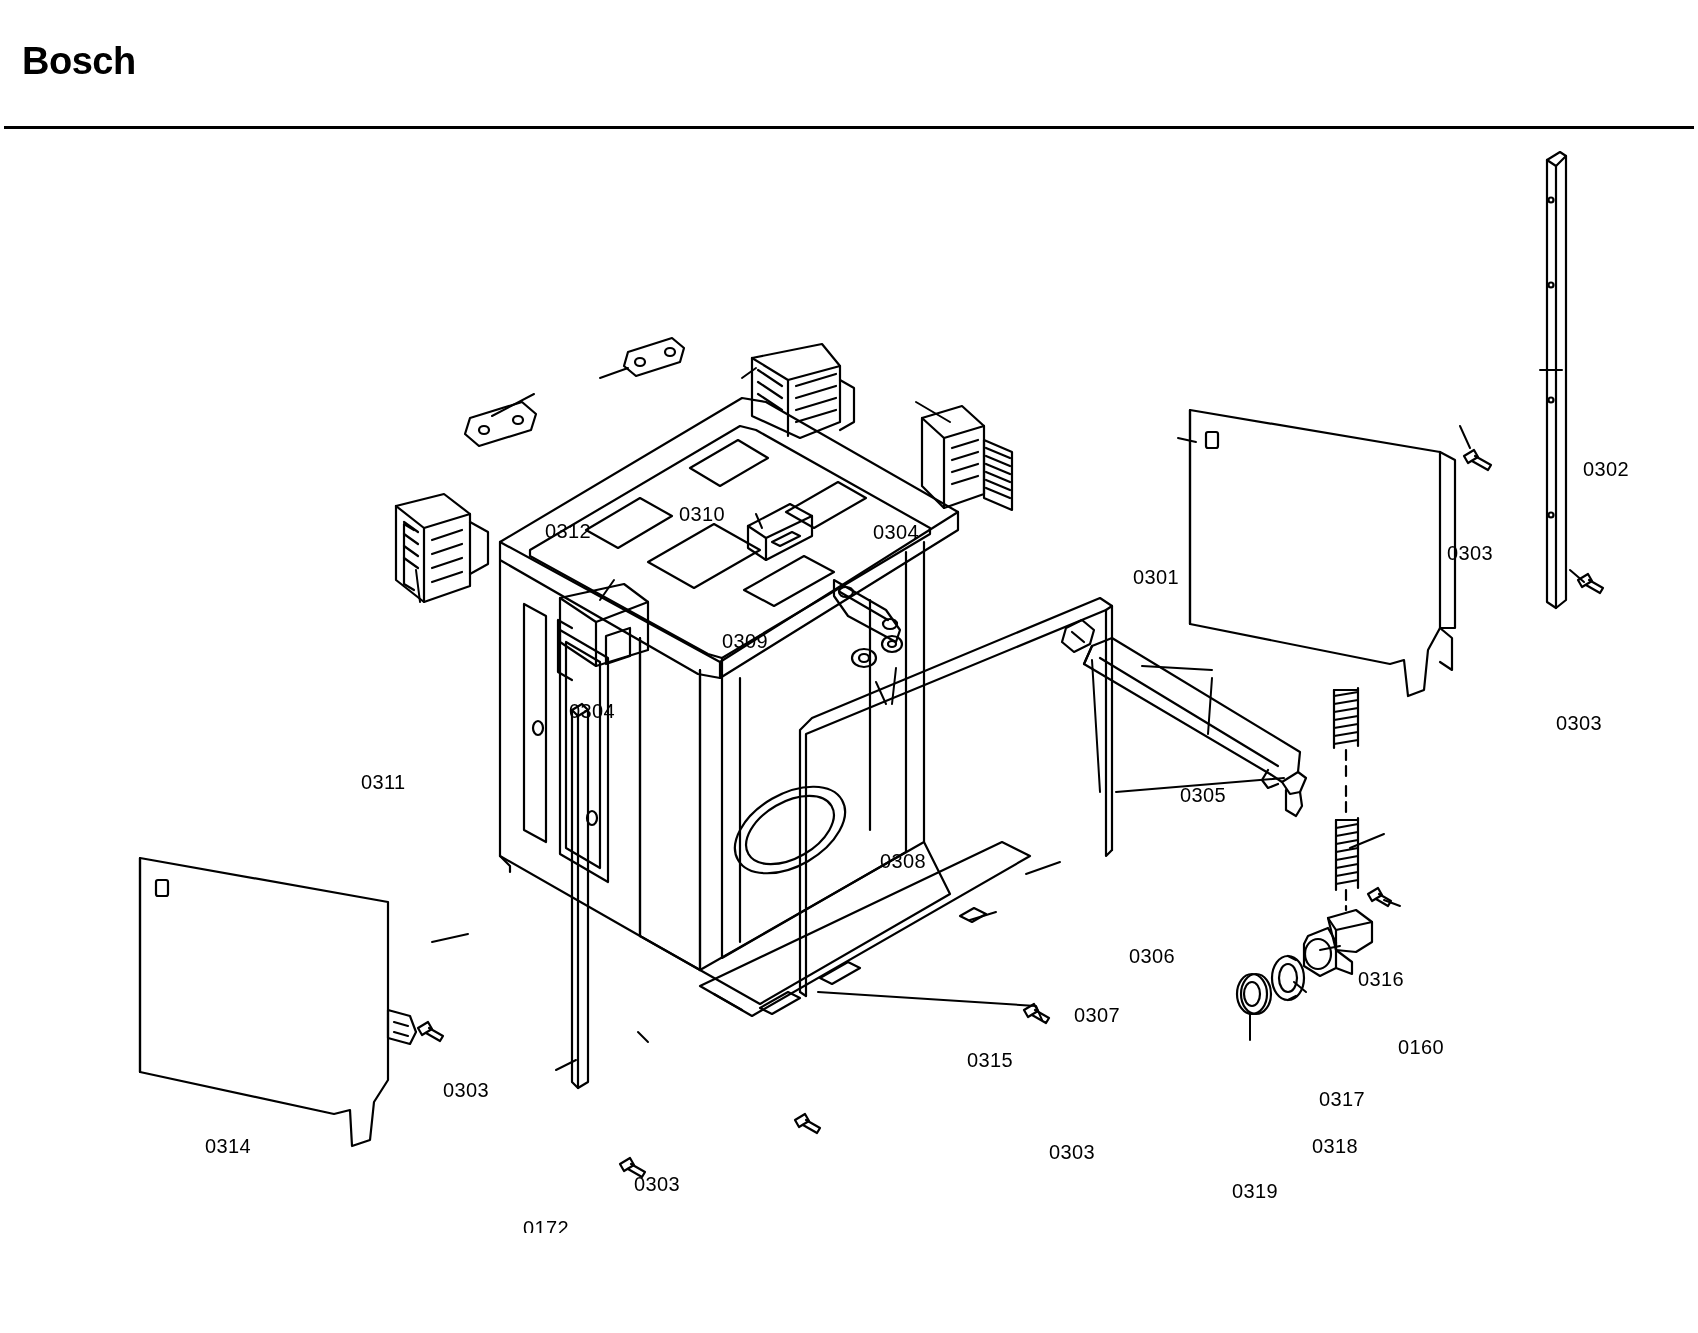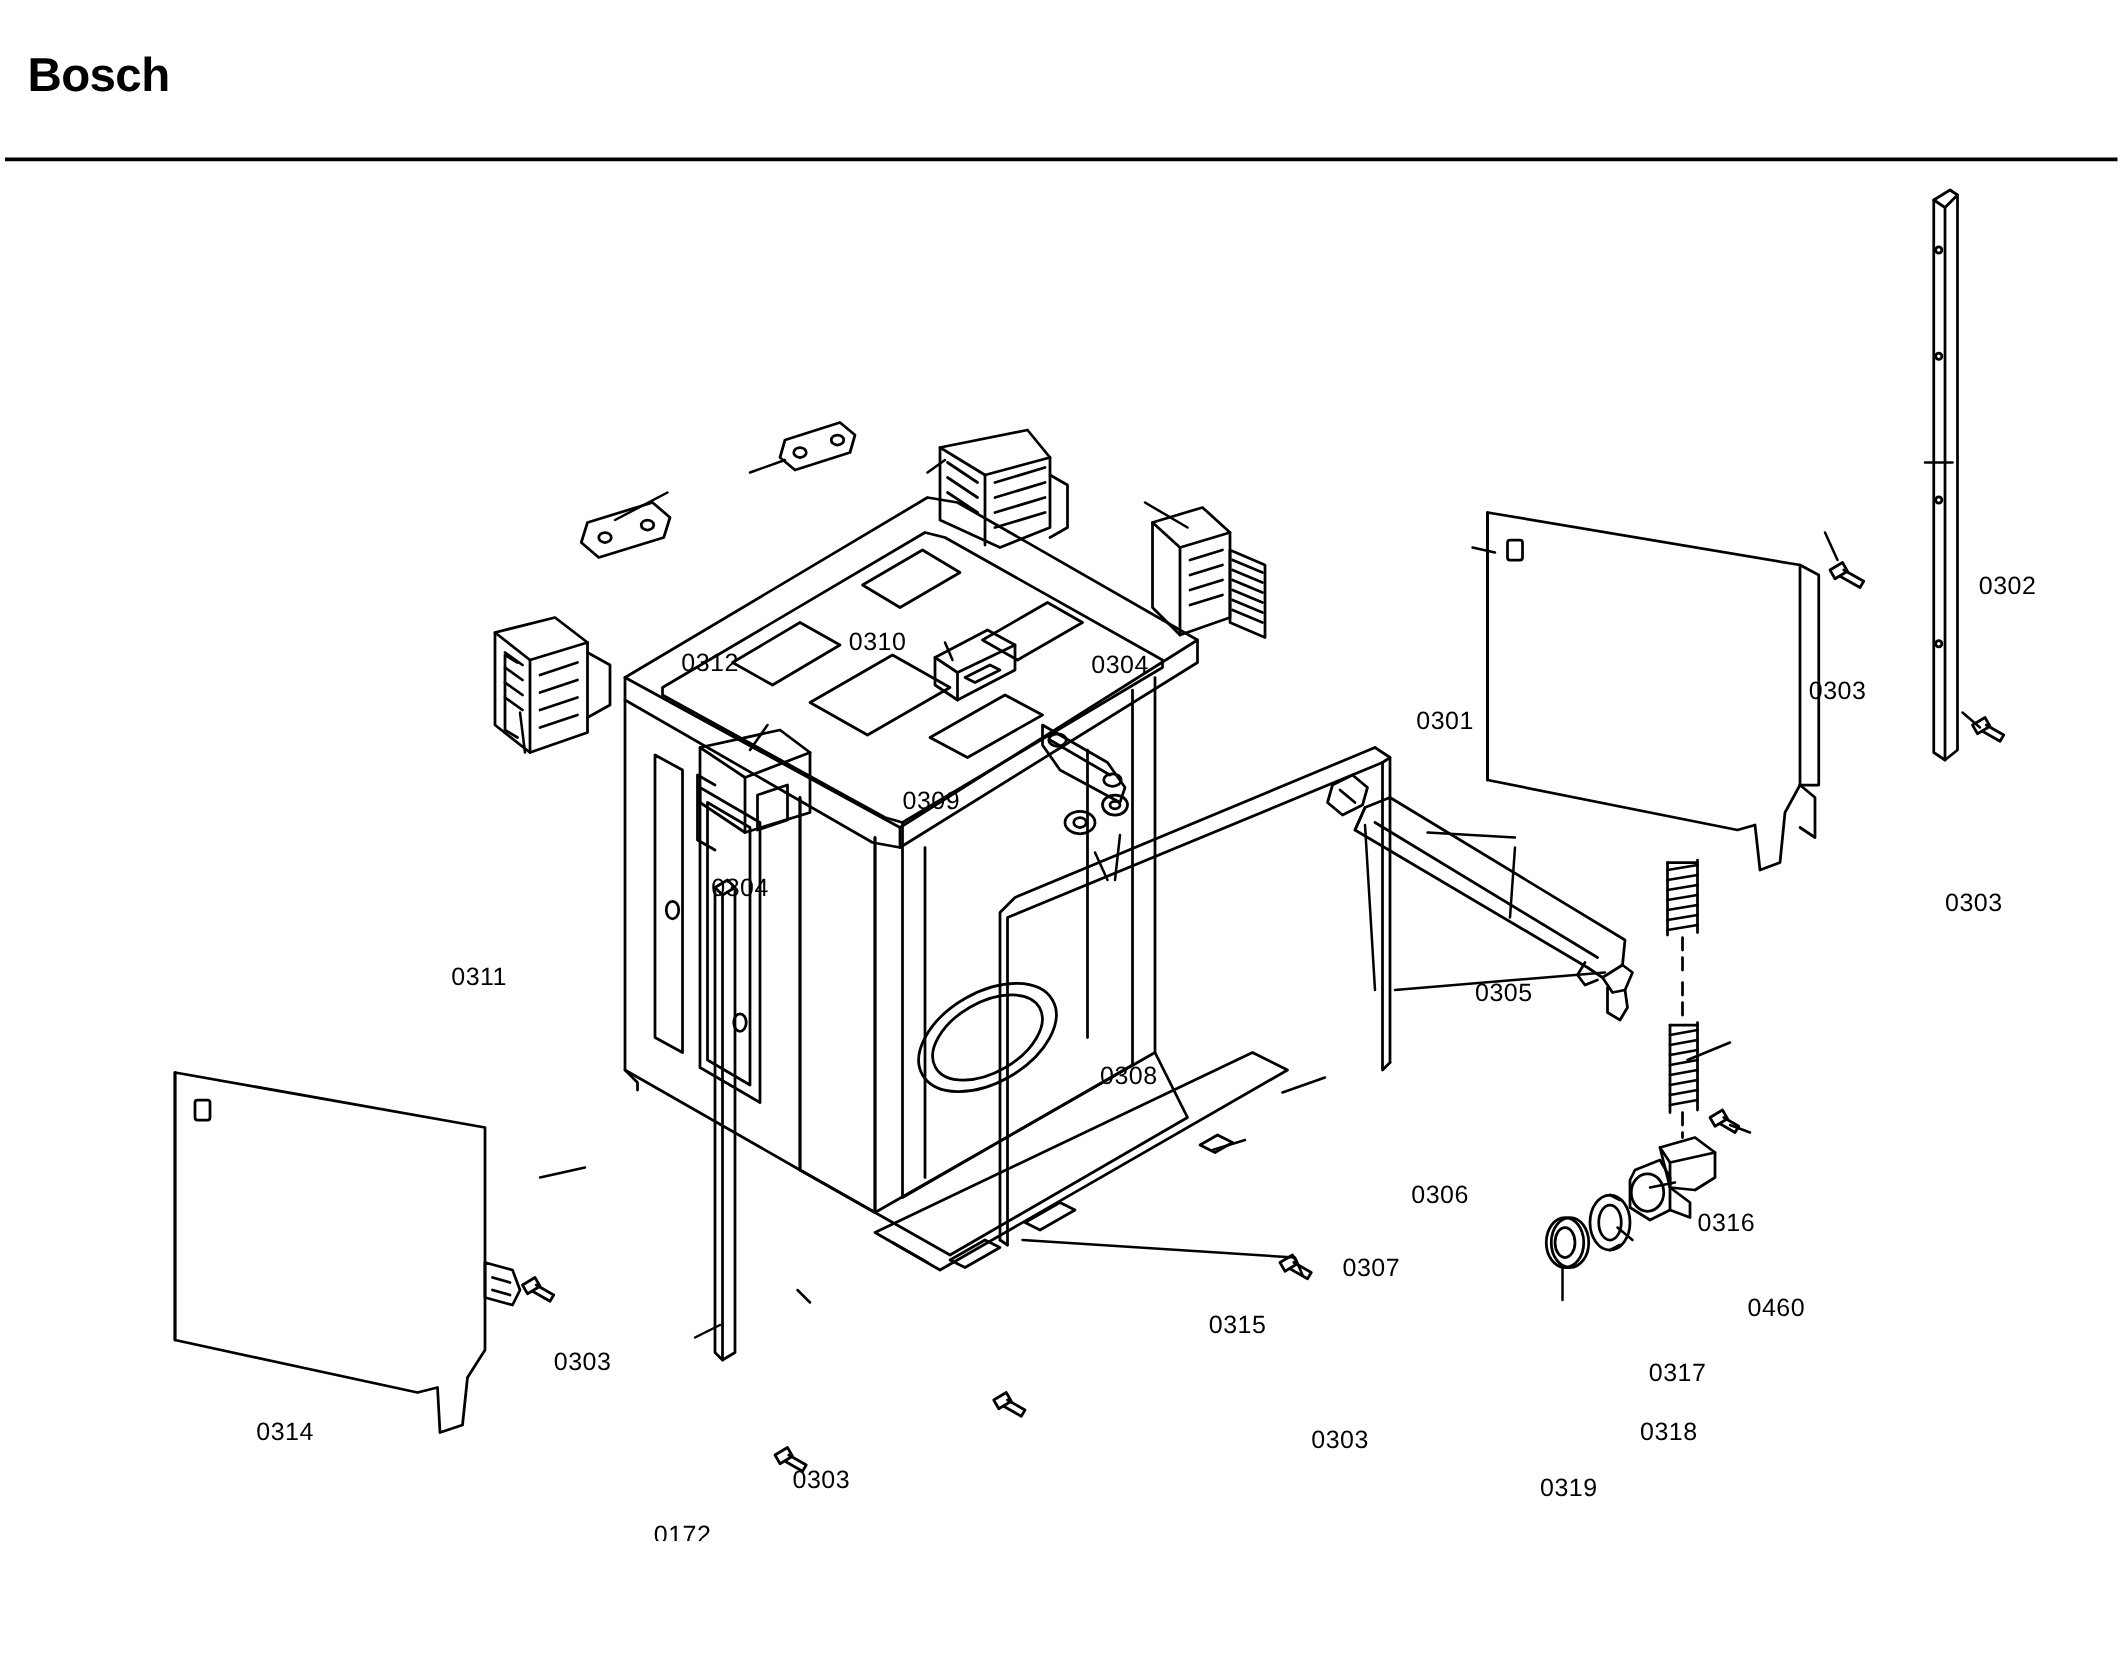--- a/index.html
+++ b/index.html
@@ -350,21 +350,21 @@
     <div class="lbl" style="left:1583px; top:328px;">0302</div>
     <div class="lbl" style="left:1556px; top:582px;">0303</div>
     <div class="lbl" style="left:722px; top:500px;">0309</div>
     <div class="lbl" style="left:569px; top:570px;">0304</div>
     <div class="lbl" style="left:361px; top:641px;">0311</div>
     <div class="lbl" style="left:1180px; top:654px;">0305</div>
     <div class="lbl" style="left:880px; top:720px;">0308</div>
     <div class="lbl" style="left:1129px; top:815px;">0306</div>
     <div class="lbl" style="left:1358px; top:838px;">0316</div>
     <div class="lbl" style="left:1074px; top:874px;">0307</div>
-    <div class="lbl" style="left:1398px; top:906px;">0460</div>
+    <div class="lbl" style="left:1398px; top:906px;">0160</div>
     <div class="lbl" style="left:967px; top:919px;">0315</div>
     <div class="lbl" style="left:443px; top:949px;">0303</div>
     <div class="lbl" style="left:1319px; top:958px;">0317</div>
     <div class="lbl" style="left:205px; top:1005px;">0314</div>
     <div class="lbl" style="left:1049px; top:1011px;">0303</div>
     <div class="lbl" style="left:1312px; top:1005px;">0318</div>
     <div class="lbl" style="left:1232px; top:1050px;">0319</div>
     <div class="lbl" style="left:634px; top:1043px;">0303</div>
     <div class="lbl" style="left:523px; top:1087px;">0172</div>
   </div>

